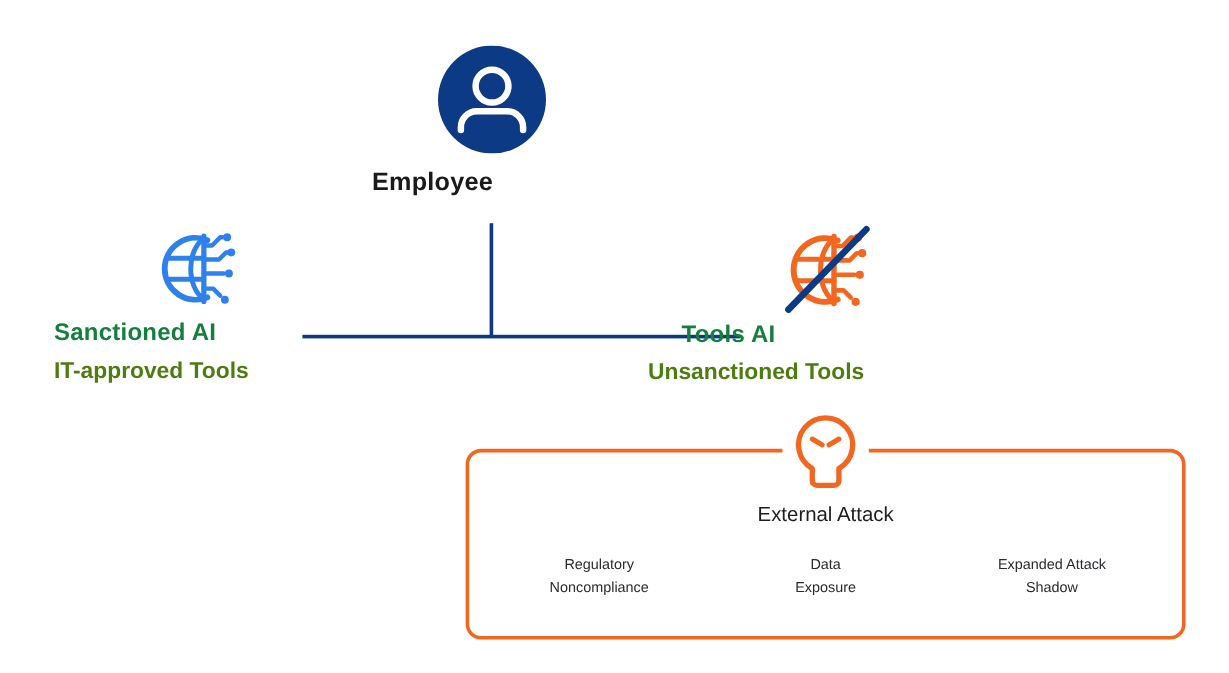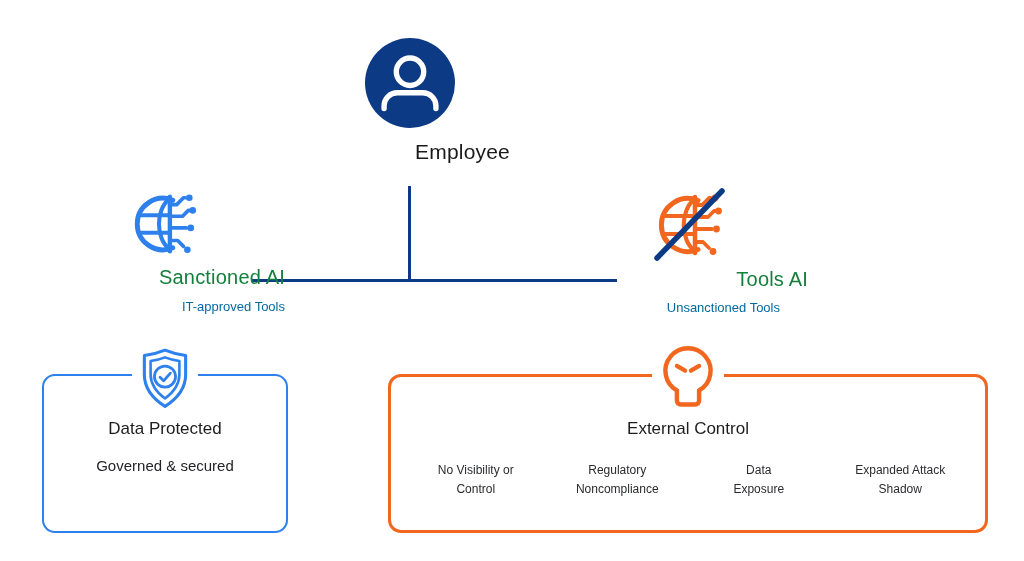--- a/index.html
+++ b/index.html
@@ -7,26 +7,26 @@
   }
   .canvas {
     position: relative;
     width: 1024px; height: 561px;
     background: #ffffff;
     font-family: "Liberation Sans", "DejaVu Sans", sans-serif;
     color: #1d1d1f;
     overflow: hidden;
   }
   .abs { position: absolute; }
-  .ctr { text-align: right; }
+  .ctr { text-align: left; font-weight: bold; }
 
   
   .label-xl { font-size: 21px; letter-spacing: 0.2px; color: #1a1a1c; }
   .label-lg { font-size: 20px; letter-spacing: 0.2px; color: #15803d; }
-  .label-md { font-size: 13px; color: #0369a1; }
+  .label-md { font-size: 19px; color: #4d7c0f; }
 
   
   .line-v { width: 3px; background: #0d3a85; }
   .line-h { height: 3px; background: #0d3a85; }
 
   
   .box {
     position: absolute;
     background: #ffffff;
     border-radius: 13px;
@@ -135,47 +135,31 @@
           <circle cx="61.5" cy="39" r="3.4"></circle>
           <circle cx="58" cy="61.5" r="3.4"></circle>
         </g>
       </g>
       <line x1="4" y1="70" x2="69" y2="3" stroke="#0d3a85" stroke-width="5.5" stroke-linecap="round"></line>
     </svg>
   </div>
   <div class="abs ctr label-lg" style="left:568px; top:268px; width:240px;">Tools AI</div>
   <div class="abs ctr label-md" style="left:540px; top:300px; width:240px;">Unsanctioned Tools</div>
 
-  <div class="box box-blue" style="left:42px; top:374px; width:246px; height:159px;">
-    <div class="box-icon" style="top:-29px;">
-      <svg width="48" height="63" viewBox="0 0 50 64" fill="none" stroke="#2e80ec" stroke-linejoin="round">
-        <path d="M25 2.5 C19 5 12 7 3.5 8 V28 C3.5 42.5 12.5 53 25 61 C37.5 53 46.5 42.5 46.5 28 V8 C38 7 31 5 25 2.5 Z" stroke-width="3.2"></path>
-        <path d="M25 10 C21 11.6 16 13 10 13.8 V27.5 C10 38.5 16.5 46.5 25 52.8 C33.5 46.5 40 38.5 40 27.5 V13.8 C34 13 29 11.6 25 10 Z" stroke-width="2.7"></path>
-        <circle cx="25" cy="30" r="11" stroke-width="2.9"></circle>
-        <path d="M19.8 30.6 l3.8 3.8 l7 -8" stroke-width="2.9" stroke-linecap="round"></path>
-      </svg>
-    </div>
-    <div class="box-title" style="top:43px;">Data Protected</div>
-    <div class="box-sub" style="top:81px;">Governed &amp; secured</div>
-  </div>
 
   <div class="box box-orange" style="left:388px; top:374px; width:600px; height:159px;">
     <div class="box-icon" style="top:-32px;">
       <svg width="54" height="62" viewBox="0 0 56 64" fill="none" stroke="#f2671f" stroke-linejoin="round" stroke-linecap="round">
         <path d="M16.5 47 A23.4 23.4 0 1 1 39.5 47 L39.5 57.5 A4 4 0 0 1 35.5 61.5 H20.5 A4 4 0 0 1 16.5 57.5 Z" stroke-width="4.6"></path>
         <path d="M16.5 21.5 L25 26.5 M39.5 21.5 L31 26.5" stroke-width="4.4"></path>
       </svg>
     </div>
-    <div class="box-title" style="top:42px;">External Control</div>
+    <div class="box-title" style="top:42px;">External Attack</div>
 
     <div class="risk-row">
-      <div class="risk-item">
-        <div>No Visibility or</div>
-        <div>Control</div>
-      </div>
       <div class="risk-item">
         <div>Regulatory</div>
         <div>Noncompliance</div>
       </div>
       <div class="risk-item">
         <div>Data</div>
         <div>Exposure</div>
       </div>
       <div class="risk-item">
         <div>Expanded Attack</div>

